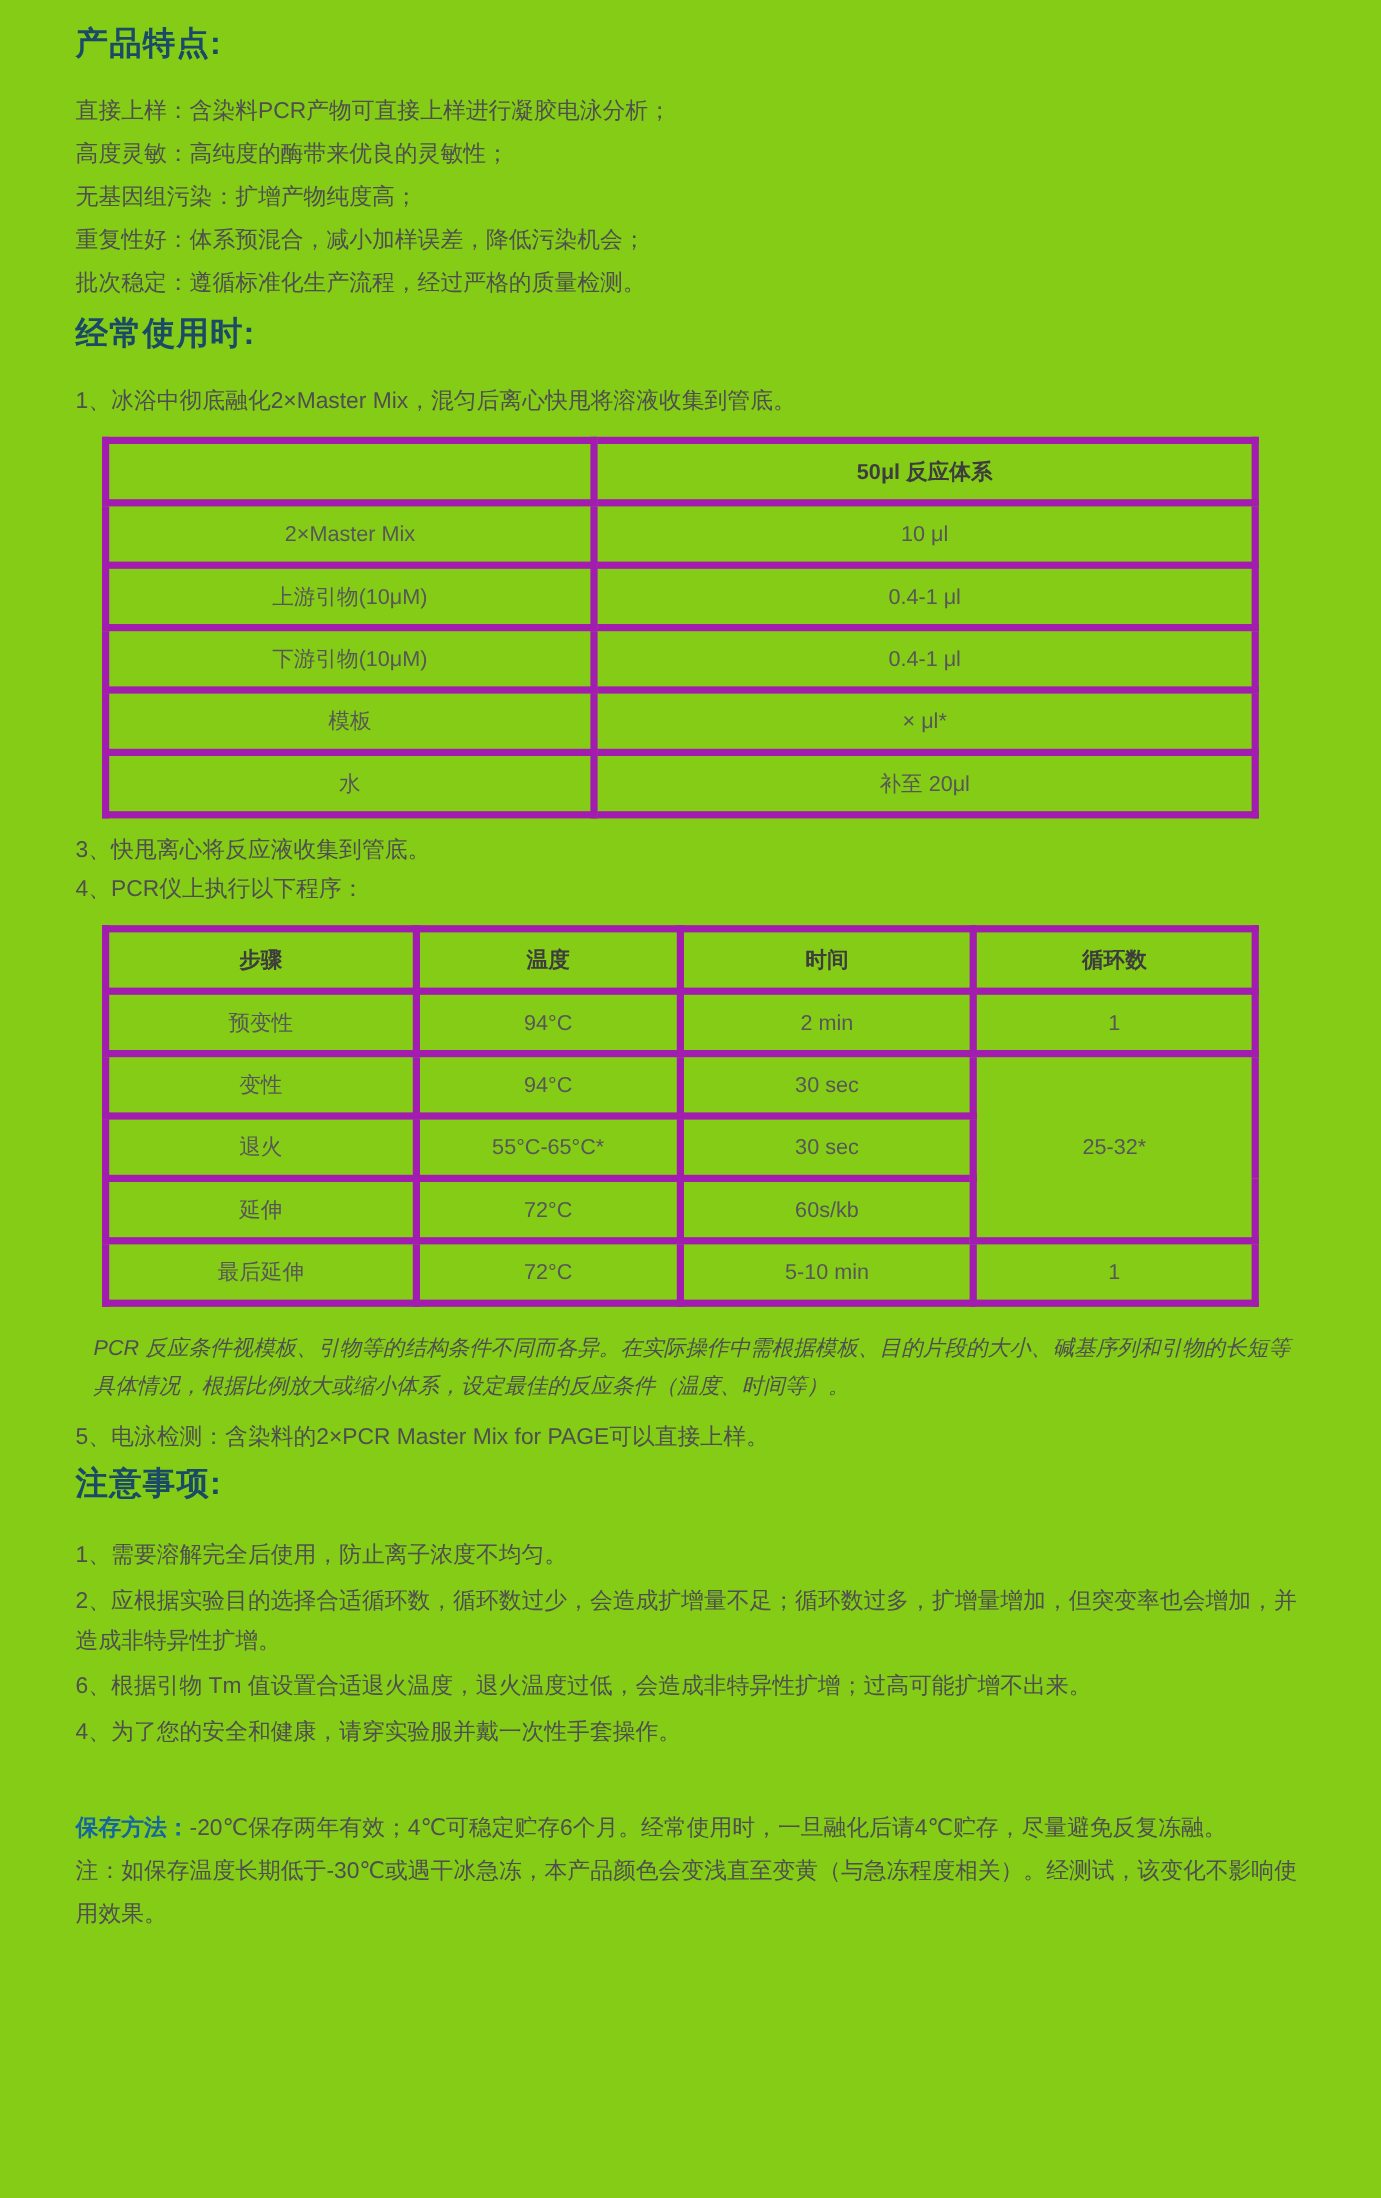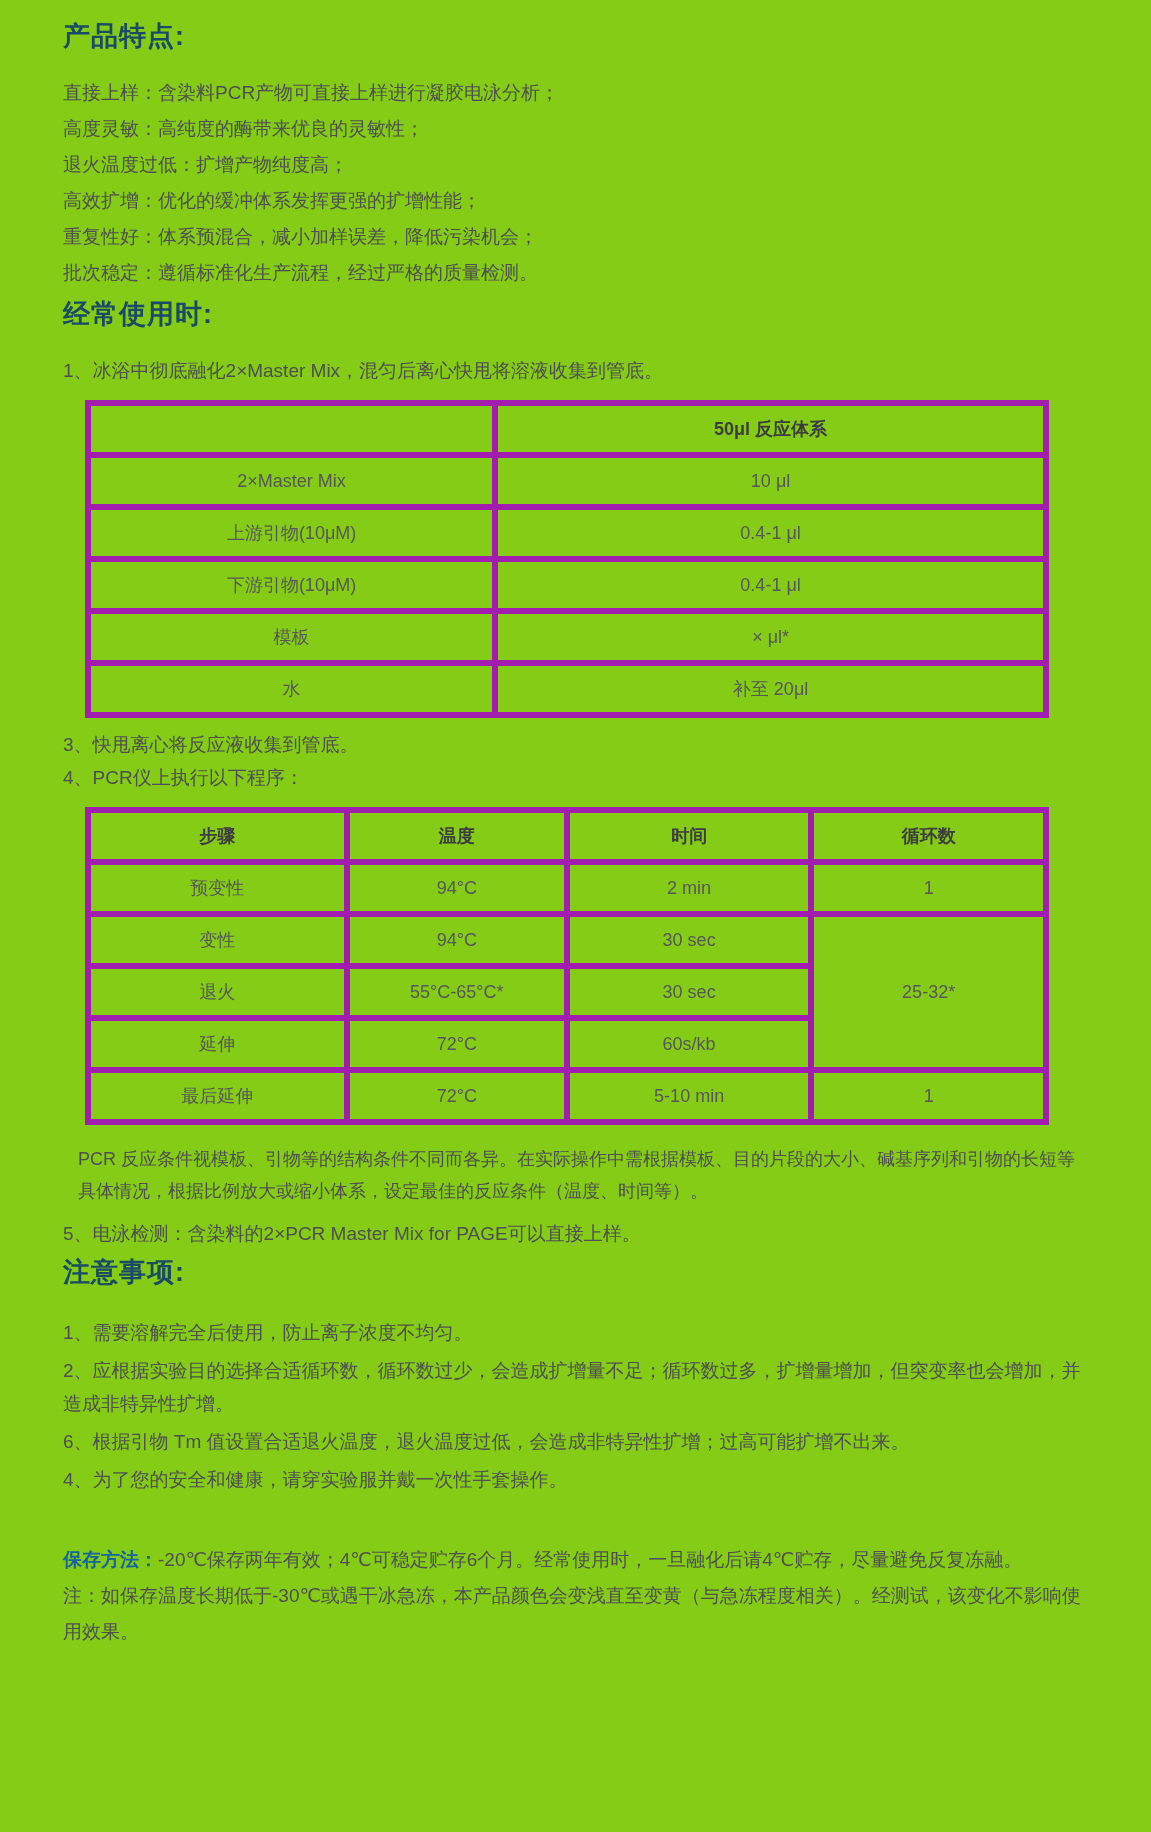--- a/index.html
+++ b/index.html
@@ -72,20 +72,21 @@
     line-height: 29px;
     margin: 0 0 0 22px;
     color: #4f4f4f;
   }
   .footnote-block { margin-bottom: 22px; }
   p.program-note {
     font-size: 18px;
     line-height: 32px;
     margin: 18px 0 14px 15px;
     color: #4f4f4f;
+    font-style: italic;
   }
   p.step-last { margin-top: 10px; }
   .notices p {
     font-size: 19px;
     line-height: 33px;
     margin: 0 0 5px 0;
     color: #4f4f4f;
   }
   .storage-block {
     margin-top: 46px;
@@ -105,22 +106,21 @@
 </head>
 <body>
 
 <div class="page">
 
   <h1 class="sec-heading">产品特点:</h1>
 
   <div class="features">
     <p>直接上样：含染料PCR产物可直接上样进行凝胶电泳分析；</p>
     <p>高度灵敏：高纯度的酶带来优良的灵敏性；</p>
-    <p>退火温度过低：扩增产物纯度高；</p>
-    <p>高效扩增：优化的缓冲体系发挥更强的扩增性能；</p>
+    <p>无基因组污染：扩增产物纯度高；</p>
     <p>重复性好：体系预混合，减小加样误差，降低污染机会；</p>
     <p>批次稳定：遵循标准化生产流程，经过严格的质量检测。</p>
   </div>
 
   <h1 class="sec-heading sec-gap-usage">经常使用时:</h1>
 
   <p class="step">1、冰浴中彻底融化2×Master Mix，混匀后离心快甩将溶液收集到管底。</p>
 
   <table class="doc-table t1">
     <colgroup>

